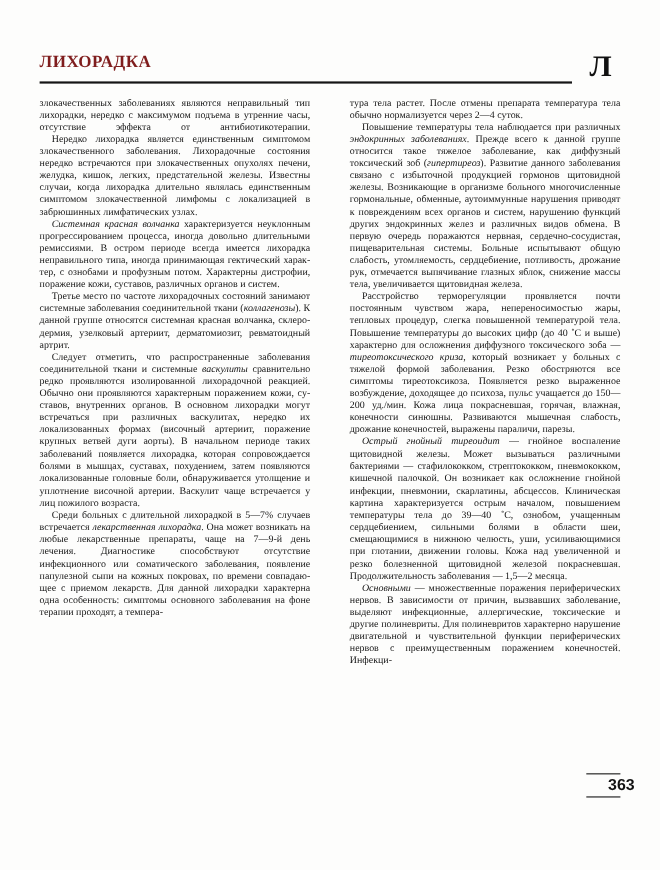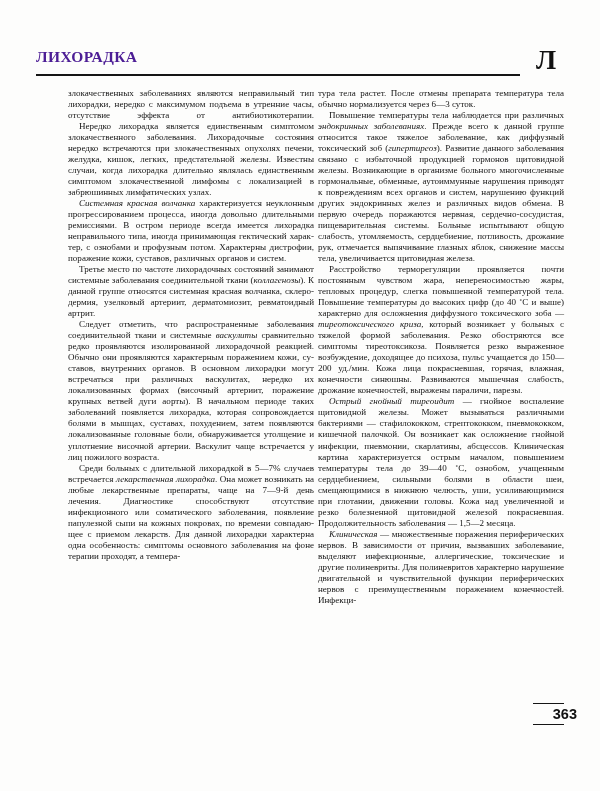--- a/index.html
+++ b/index.html
@@ -26,21 +26,21 @@
     left: 36px;
     top: 48px;
     width: 528px;
     height: 36px;
   }
   .header-title {
     font-family: "Liberation Serif", "DejaVu Serif", serif;
     font-weight: bold;
     font-size: 15.5px;
     letter-spacing: 0.4px;
-    color: #4c1d95;
+    color: #7f1d1d;
     line-height: 18px;
     white-space: nowrap;
   }
   .header-rule {
     position: absolute;
     left: 0;
     top: 26px;
     width: 484px;
     height: 0;
     border-top: 2.2px solid #151515;
@@ -67,21 +67,21 @@
     position: absolute;
     top: 0;
     width: 246px;
     font-size: 9.05px;
     line-height: 11.02px;
     text-align: justify;
     text-justify: inter-word;
     hyphens: manual;
     color: #151515;
   }
-  .col-left  { left: 0; margin-left: 32px; }
+  .col-left  { left: 0; }
   .col-right { left: 282px; }
   .col p {
     margin: 0;
     text-indent: 0;
   }
   .col p.ind {
     text-indent: 11px;
   }
   .col p.cont {
     text-indent: 0;
@@ -138,25 +138,25 @@
     <div class="col col-left">
       <p class="cont full">злокачественных заболеваниях являются непра­вильный тип лихорадки, нередко с максимумом подъема в утренние часы, отсутствие эффекта от антибиотикотерапии.</p>
       <p class="ind">Нередко лихорадка является единственным симптомом злокачественного заболевания. Лихо­радочные состояния нередко встречаются при зло­качественных опухолях печени, желудка, кишок, легких, предстательной железы. Известны случаи, когда лихорадка длительно являлась единствен­ным симптомом злокачественной лимфомы с ло­кализацией в забрюшинных лимфатических узлах.</p>
       <p class="ind"><i>Системная красная волчанка</i><span> характеризуется неуклонным прогрессированием процесса, ино­гда довольно длительными ремиссиями. В остром периоде всегда имеется лихорадка неправильного типа, иногда принимающая гектический харак­тер, с ознобами и профузным потом. Характерны дистрофии, поражение кожи, суставов, различных органов и систем.</span></p>
       <p class="ind"><span>Третье место по частоте лихорадочных состо­яний занимают системные заболевания соеди­нительной ткани (</span><i>коллагенозы</i><span>). К данной группе относятся системная красная волчанка, склеро­дермия, узелковый артериит, дерматомиозит, рев­матоидный артрит.</span></p>
       <p class="ind"><span>Следует отметить, что распространенные за­болевания соединительной ткани и системные </span><i>васкулиты</i><span> сравнительно редко проявляются изо­лированной лихорадочной реакцией. Обычно они проявляются характерным поражением кожи, су­ставов, внутренних органов. В основном лихорад­ки могут встречаться при различных васкулитах, нередко их локализованных формах (височный артериит, поражение крупных ветвей дуги аорты). В начальном периоде таких заболеваний появля­ется лихорадка, которая сопровождается болями в мышцах, суставах, похудением, затем появляются локализованные головные боли, обнаруживается утолщение и уплотнение височной артерии. Вас­кулит чаще встречается у лиц пожилого возраста.</span></p>
       <p class="ind"><span>Среди больных с длительной лихорадкой в 5—7% случаев встречается </span><i>лекарственная лихорадка</i><span>. Она может возникать на любые лекарственные препа­раты, чаще на 7—9-й день лечения. Диагностике способствуют отсутствие инфекционного или со­матического заболевания, появление папулезной сыпи на кожных покровах, по времени совпадаю­щее с приемом лекарств. Для данной лихорадки ха­рактерна одна особенность: симптомы основного заболевания на фоне терапии проходят, а темпера-</span></p>
     </div>
 
     <div class="col col-right">
-      <p class="cont">тура тела растет. После отмены препарата темпера­тура тела обычно нормализуется через 6—3 суток.</p>
+      <p class="cont">тура тела растет. После отмены препарата темпера­тура тела обычно нормализуется через 2—4 суток.</p>
       <p class="ind"><span>Повышение температуры тела наблюдается при различных </span><i>эндокринных заболеваниях</i><span>. Прежде всего к данной группе относится такое тяжелое заболевание, как диффузный токсический зоб (</span><i>ги­пертиреоз</i><span>). Развитие данного заболевания связано с избыточной продукцией гормонов щитовидной железы. Возникающие в организме больного многочисленные гормональные, обменные, ауто­иммунные нарушения приводят к повреждени­ям всех органов и систем, нарушению функций других эндокринных желез и различных видов обмена. В первую очередь поражаются нервная, сердечно-сосудистая, пищеварительная системы. Больные испытывают общую слабость, утомляе­мость, сердцебиение, потливость, дрожание рук, отмечается выпячивание глазных яблок, снижение массы тела, увеличивается щитовидная железа.</span></p>
       <p class="ind"><span>Расстройство терморегуляции проявляется поч­ти постоянным чувством жара, непереносимостью жары, тепловых процедур, слегка повышенной температурой тела. Повышение температуры до высоких цифр (до 40 ˚С и выше) характерно для ос­ложнения диффузного токсического зоба — </span><i>тирео­токсического криза</i><span>, который возникает у больных с тяжелой формой заболевания. Резко обостряются все симптомы тиреотоксикоза. Появляется резко выраженное возбуждение, доходящее до психоза, пульс учащается до 150—200 уд./мин. Кожа лица покрасневшая, горячая, влажная, конечности си­нюшны. Развиваются мышечная слабость, дрожа­ние конечностей, выражены параличи, парезы.</span></p>
       <p class="ind"><i>Острый гнойный тиреоидит</i><span> — гнойное воспа­ление щитовидной железы. Может вызываться различными бактериями — стафилококком, стреп­тококком, пневмококком, кишечной палочкой. Он возникает как осложнение гнойной инфекции, пневмонии, скарлатины, абсцессов. Клиническая картина характеризуется острым началом, повы­шением температуры тела до 39—40 ˚С, ознобом, учащенным сердцебиением, сильными болями в области шеи, смещающимися в нижнюю челюсть, уши, усиливающимися при глотании, движении головы. Кожа над увеличенной и резко болезнен­ной щитовидной железой покрасневшая. Продол­жительность заболевания — 1,5—2 месяца.</span></p>
-      <p class="ind"><i>Клиническая</i><span> — множественные поражения периферических нервов. В зависимости от при­чин, вызвавших заболевание, выделяют ин­фекционные, аллергические, токсические и другие полиневриты. Для полиневритов харак­терно нарушение двигательной и чувствительной функции периферических нервов с преимуще­ственным поражением конечностей. Инфекци-</span></p>
+      <p class="ind"><i>Основными</i><span> — множественные поражения периферических нервов. В зависимости от при­чин, вызвавших заболевание, выделяют ин­фекционные, аллергические, токсические и другие полиневриты. Для полиневритов харак­терно нарушение двигательной и чувствительной функции периферических нервов с преимуще­ственным поражением конечностей. Инфекци-</span></p>
     </div>
 
   </div>
 
   <div class="folio">
     <div class="folio-rule-top"></div>
     <div class="folio-num">363</div>
     <div class="folio-rule-bot"></div>
   </div>
 

